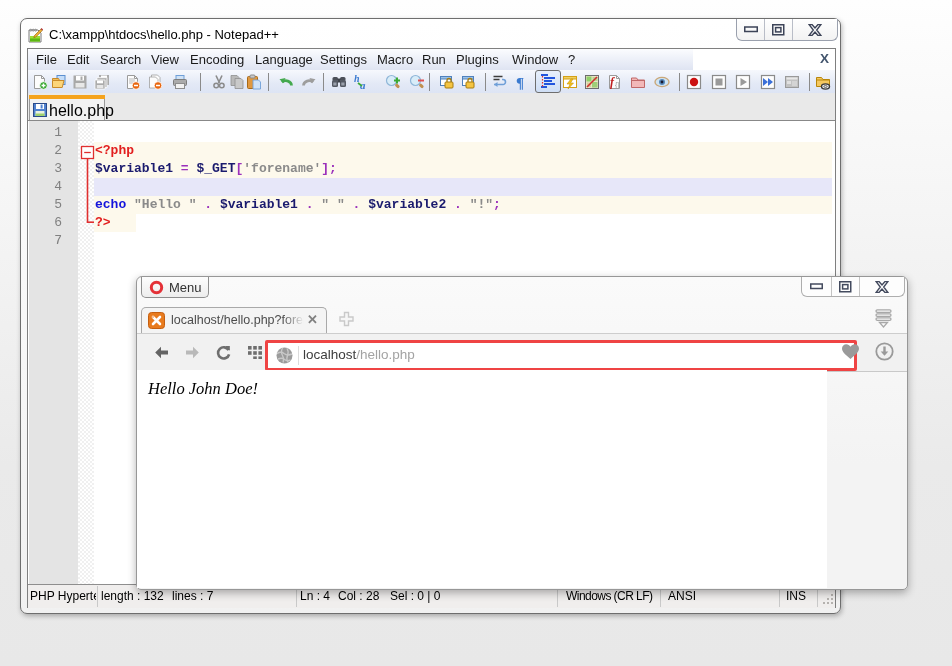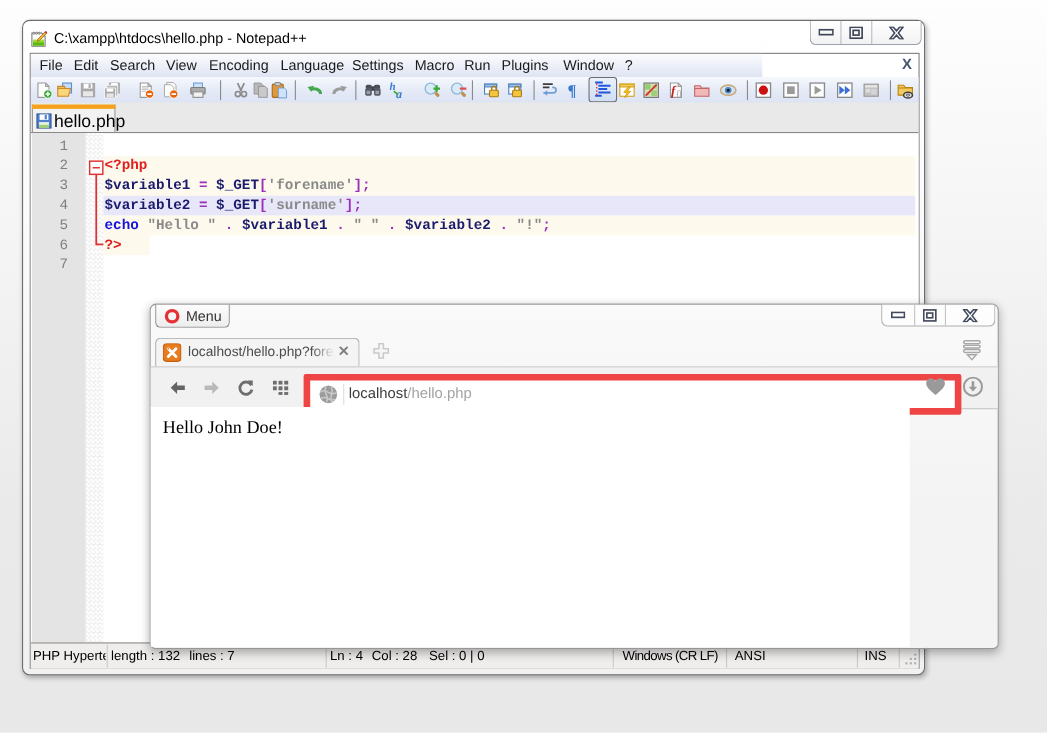--- a/index.html
+++ b/index.html
@@ -70,26 +70,26 @@
   #obtns .wb{display:flex;align-items:center;justify-content:center;border-right:1px solid #c3c3c3;}
   #otab{position:absolute;left:4px;top:30px;width:184px;height:26px;background:#f4f4f4;
     border:1px solid #a9a9a9;border-bottom:none;border-radius:5px 5px 0 0;}
   #otab .tlabel{position:absolute;left:29px;top:5px;width:133px;font-size:12.5px;color:#4c4c4c;
     white-space:nowrap;overflow:hidden;
     -webkit-mask-image:linear-gradient(90deg,#000 84%,transparent 100%);
     mask-image:linear-gradient(90deg,#000 84%,transparent 100%);}
   #otab .tx{position:absolute;left:165px;top:4px;font-size:13px;color:#808080;font-weight:bold;}
   #otoolbar{position:absolute;left:0;top:56px;width:770px;height:37px;background:#f1f1f1;
     border-top:1px solid #cdcdcd;border-bottom:1px solid #c9c9c9;}
-  #ofield{position:absolute;left:139px;top:6px;width:586px;height:25px;background:#fff;
-    border:6px solid #ef4444;border-radius:2px;}
+  #ofield{position:absolute;left:128px;top:6px;width:586px;height:25px;background:#fff;
+    border:3px solid #ef4444;border-radius:2px;}
   #ofield .url{position:absolute;left:35px;top:4px;font-size:13.5px;color:#3c3c3c;}
   #ofield .url .g2{color:#a3a3a3;}
   #ofield .vsep{position:absolute;left:30px;top:3px;width:1px;height:19px;background:#dcdcdc;}
-  #ocontent{position:absolute;left:0px;top:93px;width:690px;height:218px;background:#fff;}
+  #ocontent{position:absolute;left:0px;top:93px;width:690px;height:218px;background:#fff;font-style:italic;}
   #ocontent .hello{position:absolute;left:11px;top:9px;font-family:"Liberation Serif",serif;
     font-size:16.5px;color:#000;}
 </style>
 </head>
 <body>
 
 <div id="npp">
   <svg id="npp-icon" width="15" height="15" viewBox="0 0 15 15">
     <path d="M1 2 h9 l3 3 v9 h-12 z" fill="#fdfdfd" stroke="#7a7a7a" stroke-width="1"></path>
     <rect x="2" y="8" width="10" height="5.5" fill="#9ade35"></rect>
@@ -338,21 +338,20 @@
         <div class="lnum" style="top:111px">7</div>
       </div>
       <div id="foldm"></div>
       <div class="band cream" style="top:21px"></div>
       <div class="band cream" style="top:39px"></div>
       <div class="band lav" style="top:57px"></div>
       <div class="band cream" style="top:75px"></div>
       <div class="band cream" style="top:93px;width:42px"></div>
       <div class="cline" style="top:21px"><span class="red">&lt;?php</span></div>
       <div class="cline" style="top:39px"><span class="nav">$variable1</span> <span class="pur">=</span> <span class="nav">$_GET</span><span class="pur">[</span><span class="gry">'forename'</span><span class="pur">];</span></div>
-      <div class="cline" style="top:57px"><span class="nav">$variable2</span> <span class="pur">=</span> <span class="nav">$_GET</span><span class="pur">[</span><span class="gry">'surname'</span><span class="pur">];</span></div>
       <div class="cline" style="top:75px"><span class="blu">echo</span> <span class="gry">"Hello "</span> <span class="pur">.</span> <span class="nav">$variable1</span> <span class="pur">.</span> <span class="gry">" "</span> <span class="pur">.</span> <span class="nav">$variable2</span> <span class="pur">.</span> <span class="gry">"!"</span><span class="pur">;</span></div>
       <div class="cline" style="top:93px"><span class="red">?&gt;</span></div>
       <svg class="abs" style="left:50px;top:19px" width="20" height="90" viewBox="0 0 20 90">
         <rect x="3.5" y="6.5" width="12" height="12" fill="#fff" stroke="#e03030" stroke-width="1.3"></rect>
         <line x1="6.2" y1="12.5" x2="12.8" y2="12.5" stroke="#e03030" stroke-width="1.3"></line>
         <line x1="9.5" y1="18.5" x2="9.5" y2="83" stroke="#e03030" stroke-width="1.6"></line>
         <line x1="9.5" y1="82.2" x2="16" y2="82.2" stroke="#e03030" stroke-width="1.6"></line>
       </svg>
     </div>
     <div id="statusbar">

